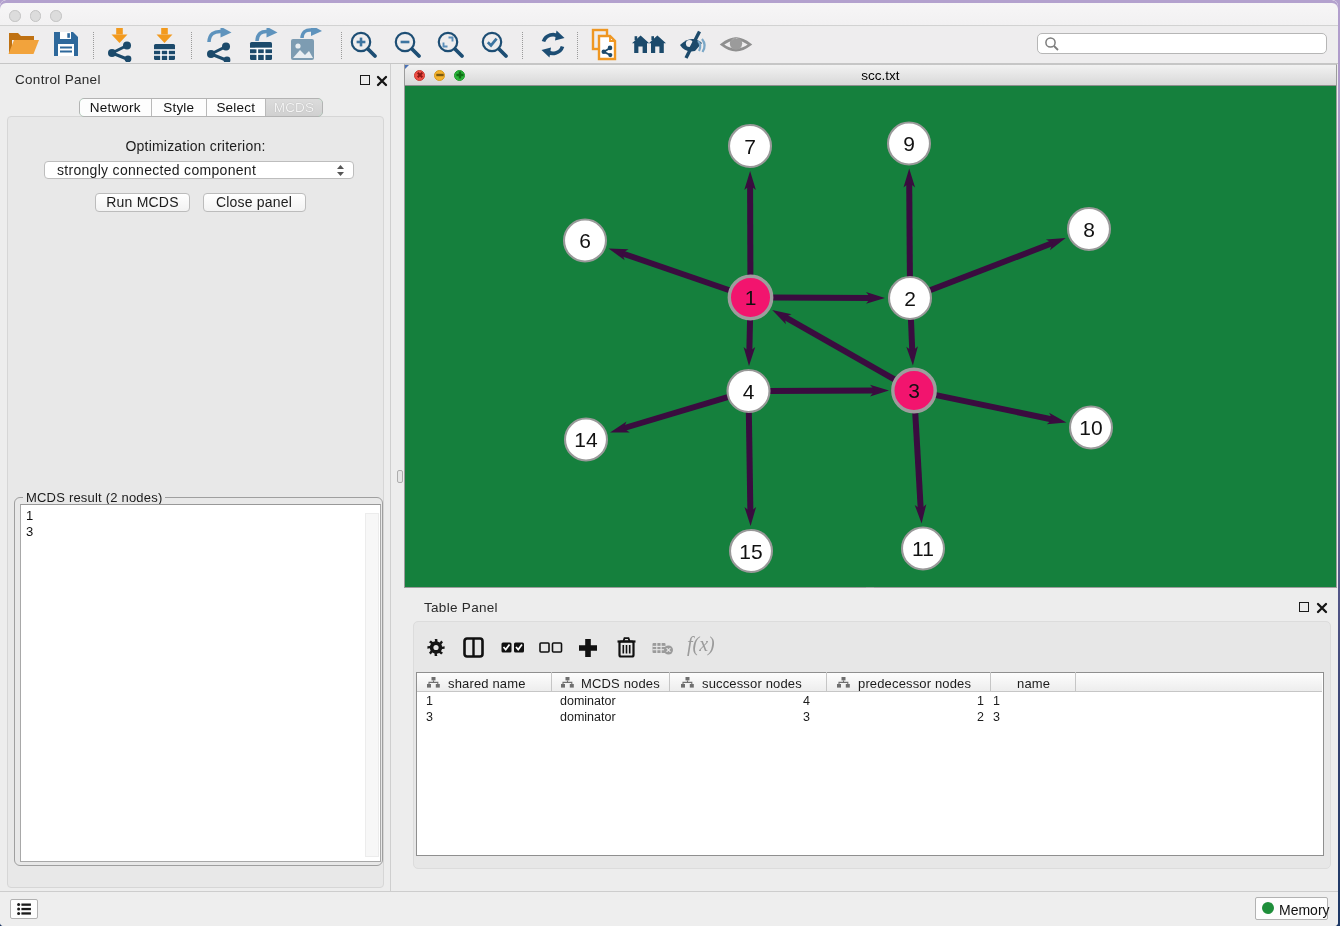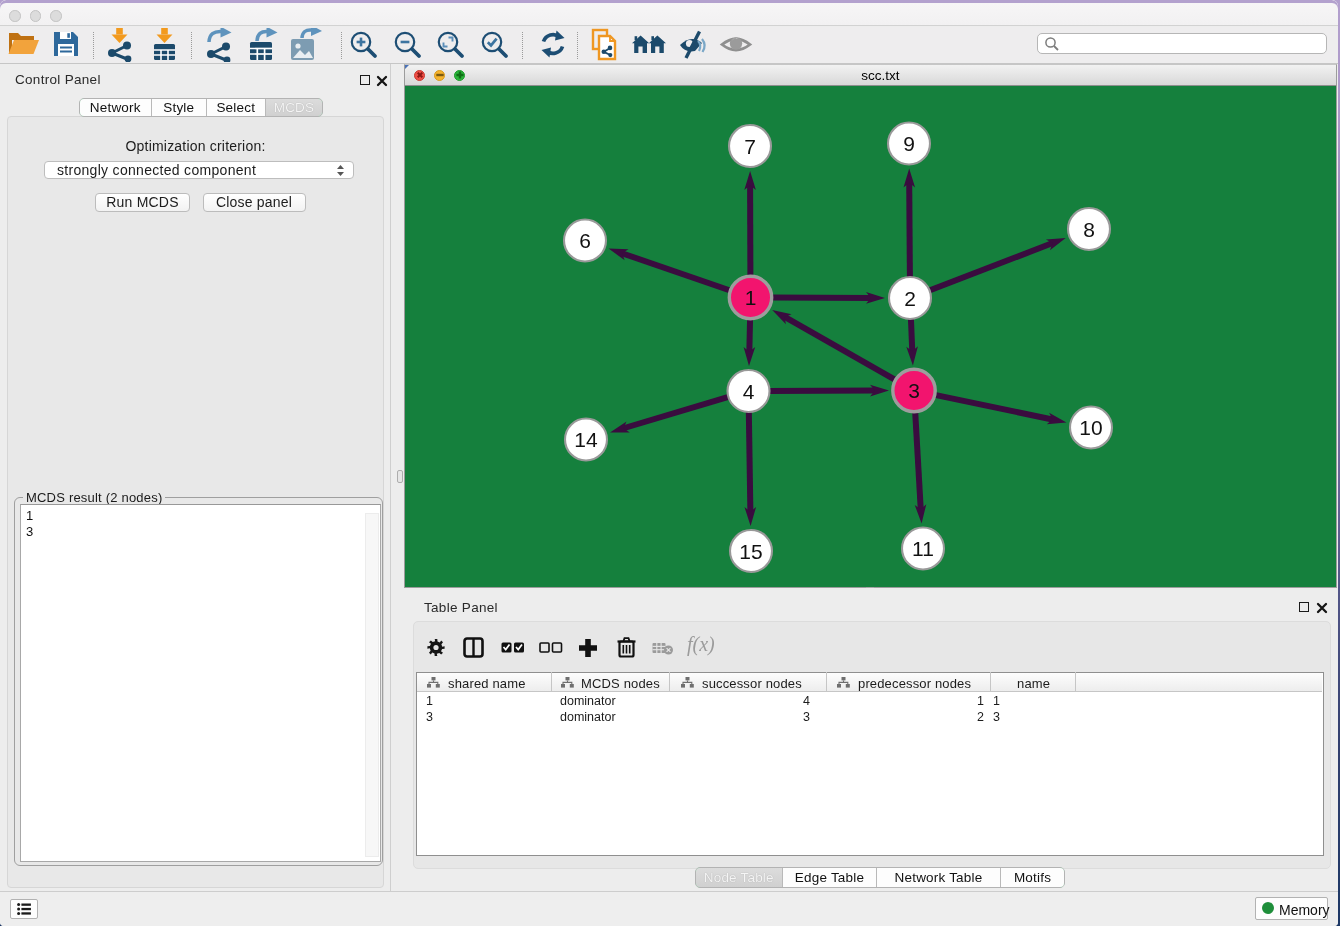--- a/index.html
+++ b/index.html
@@ -387,26 +387,20 @@
 <div class="trow" style="left:426px;top:694px">1</div>
 <div class="trow" style="left:560px;top:694px">dominator</div>
 <div class="trow" style="left:770px;top:694px;width:40px;text-align:right">4</div>
 <div class="trow" style="left:944px;top:694px;width:40px;text-align:right">1</div>
 <div class="trow" style="left:993px;top:694px">1</div>
 <div class="trow" style="left:426px;top:710px">3</div>
 <div class="trow" style="left:560px;top:710px">dominator</div>
 <div class="trow" style="left:770px;top:710px;width:40px;text-align:right">3</div>
 <div class="trow" style="left:944px;top:710px;width:40px;text-align:right">2</div>
 <div class="trow" style="left:993px;top:710px">3</div>
-<div class="tabbar" style="left:694.5px;top:866.5px;height:21px">
-<div class="tab tabsel" style="width:87.5px;line-height:20px">Node Table</div>
-<div class="tab" style="width:94px;line-height:20px">Edge Table</div>
-<div class="tab" style="width:124px;line-height:20px">Network Table</div>
-<div class="tab last" style="width:63px;line-height:20px">Motifs</div>
-</div>
 <div id="statusbar"></div>
 <div class="abs" style="left:10px;top:899px;width:28px;height:20px;background:#fdfdfd;border:1px solid #b2b2b2;border-radius:2px"></div>
 <svg class="abs" style="left:17px;top:903px" width="14" height="12" viewBox="0 0 14 12">
 <g fill="#1a1a1a">
         <circle cx="1.6" cy="1.6" r="1.5"></circle>
         <circle cx="1.6" cy="6" r="1.5"></circle>
         <circle cx="1.6" cy="10.4" r="1.5"></circle>
 <rect x="4.4" y="0.5" width="9.5" height="2.3"></rect>
         <rect x="4.4" y="4.9" width="9.5" height="2.3"></rect>
         <rect x="4.4" y="9.3" width="9.5" height="2.3"></rect>

